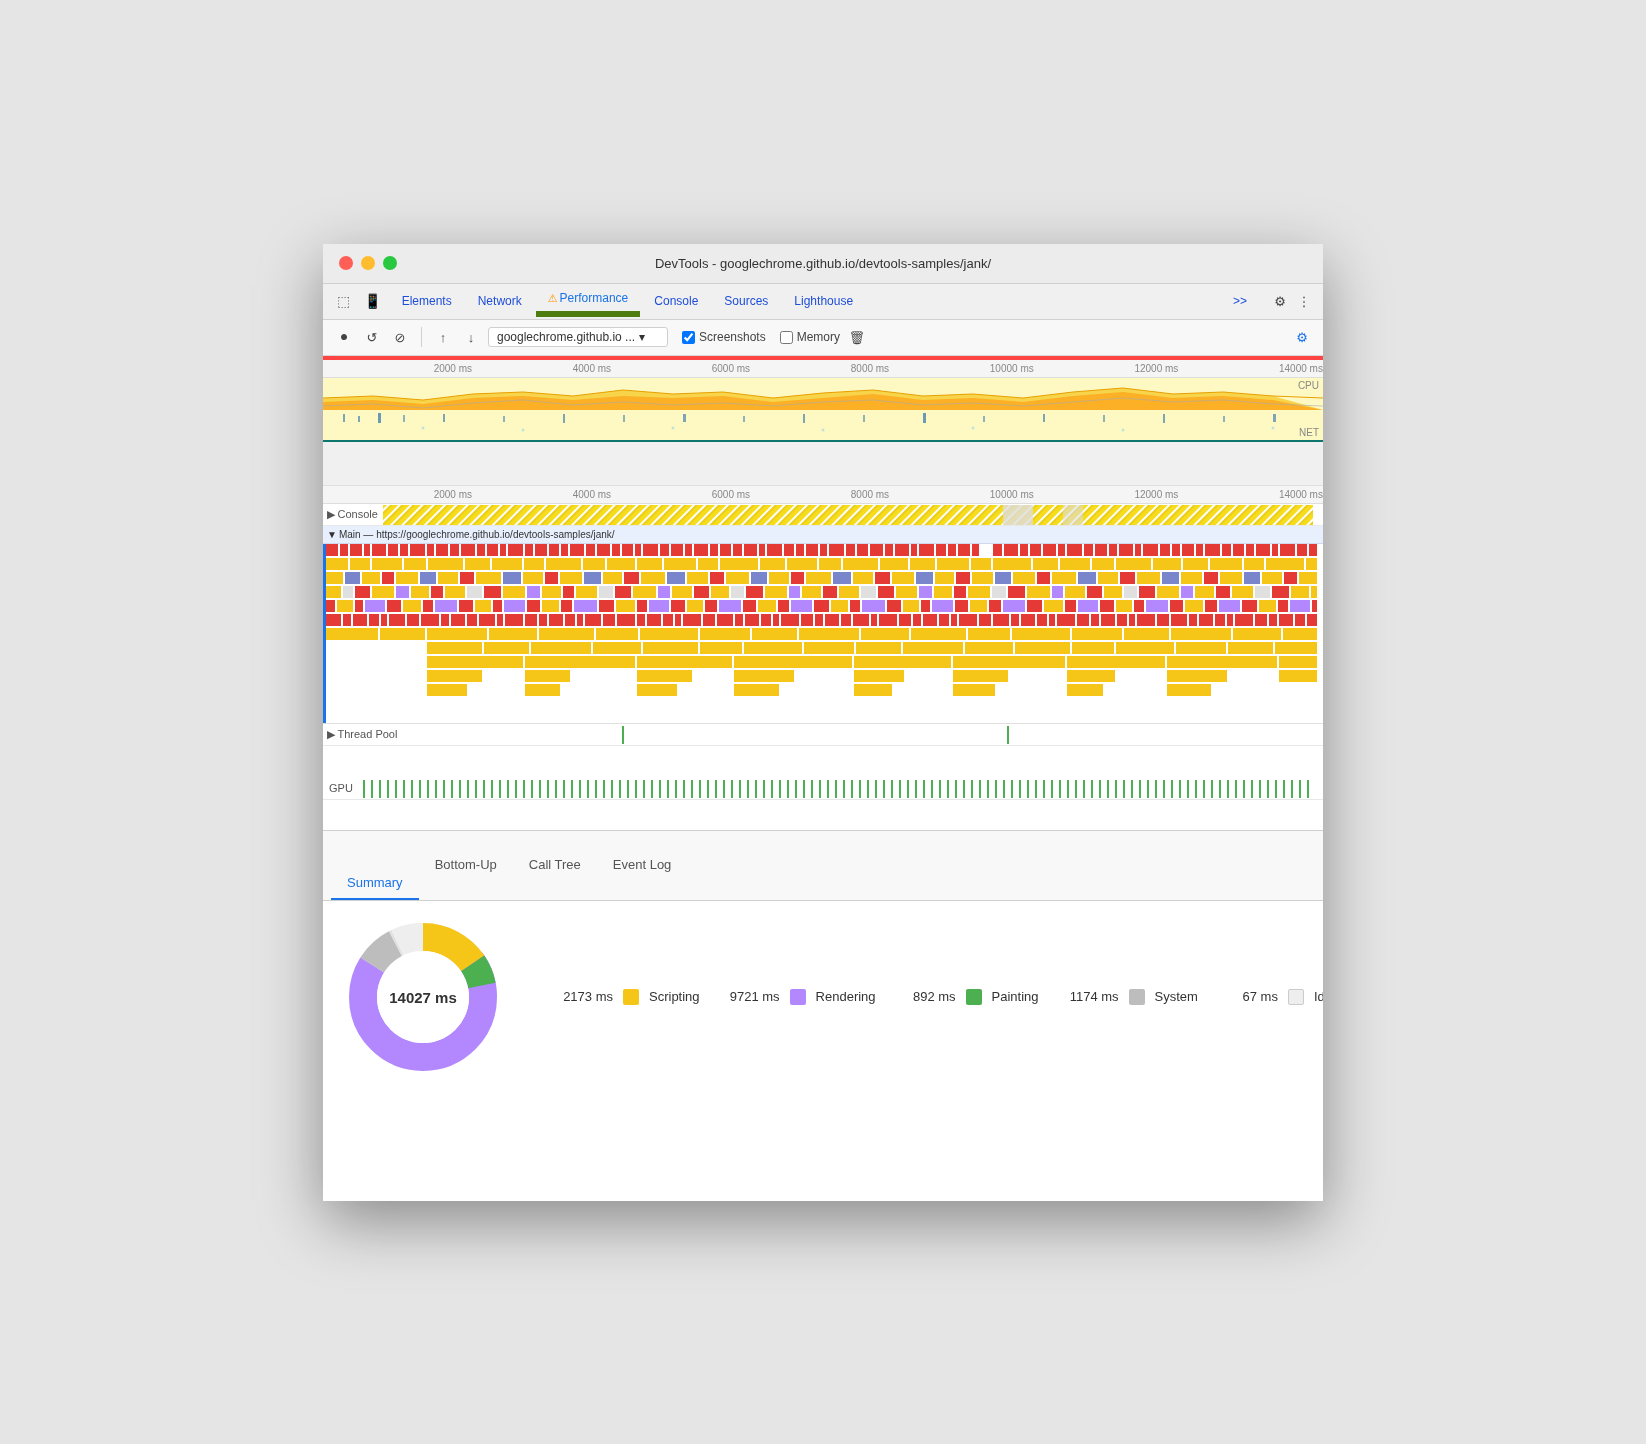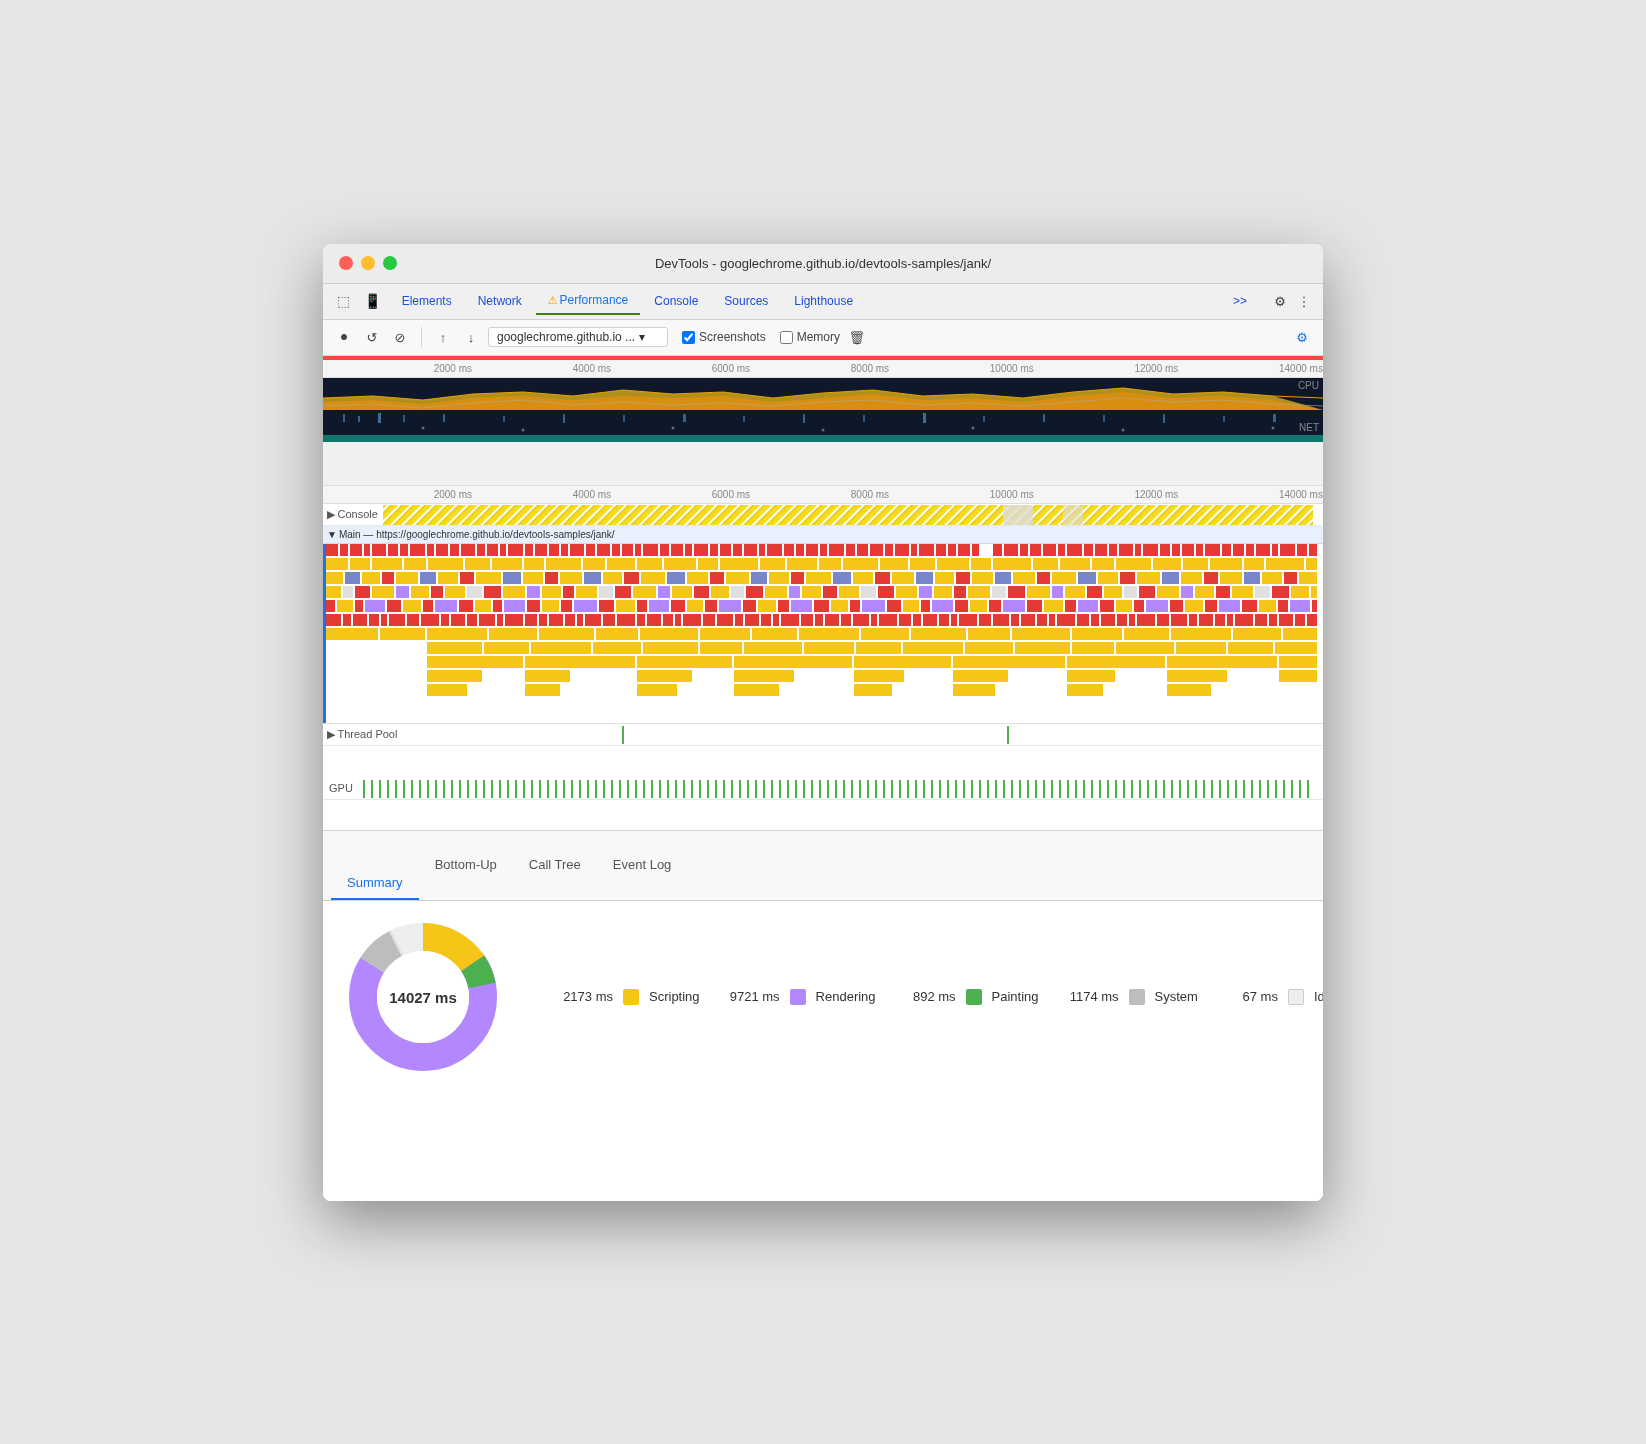--- a/index.html
+++ b/index.html
@@ -7,21 +7,21 @@
       background: #e5e5e5;
       display: flex;
       justify-content: center;
       align-items: center;
       min-height: 100vh;
       font-family: -apple-system, BlinkMacSystemFont, 'Segoe UI', sans-serif;
     }
     .window {
       width: 1000px;
       background: #f5f5f5;
-      border-radius: 8px;
+      border-radius: 0;
       box-shadow: 0 20px 60px rgba(0,0,0,0.4);
       overflow: hidden;
     }
     .titlebar {
       background: #ececec;
       border-bottom: 1px solid #d0d0d0;
       padding: 12px 16px;
       display: flex;
       align-items: center;
       justify-content: center;
@@ -70,21 +70,21 @@
     .tab-item {
       font-size: 12px;
       color: #1d4ed8;
       padding: 6px 12px;
       cursor: pointer;
       border-radius: 4px 4px 0 0;
       white-space: nowrap;
     }
     .tab-item.active {
       color: #1a73e8;
-      border-bottom: 2px solid #4d7c0f;
+      border-bottom: 6px solid #4d7c0f;
       font-weight: 500;
     }
     .tab-warning { color: #f90; font-size: 11px; margin-right: 2px; }
     .tab-more { margin-left: auto; }
     .tab-settings { margin-left: 8px; }
     
     .action-bar {
       display: flex;
       align-items: center;
       background: #f8f8f8;
@@ -277,21 +277,21 @@
           <span style="font-size:10px;color:#888;">2000 ms</span>
           <span style="font-size:10px;color:#888;">4000 ms</span>
           <span style="font-size:10px;color:#888;">6000 ms</span>
           <span style="font-size:10px;color:#888;">8000 ms</span>
           <span style="font-size:10px;color:#888;">10000 ms</span>
           <span style="font-size:10px;color:#888;">12000 ms</span>
           <span style="font-size:10px;color:#888;">14000 ms</span>
         </div>
       </div>
 
-      <div style="position:relative; height:64px; background:#0f172a; border-bottom:7px solid #0f766e; overflow:hidden;">
+      <div style="position:relative; height:64px; background:#fef9c3; border-bottom:2px solid #0f766e; overflow:hidden;">
 
         <svg width="100%" height="32" style="position:absolute;top:0;left:0;">
 
           <polyline points="0,32 0,20 50,18 100,22 150,16 200,14 250,18 300,12 350,16 400,14 450,20 500,15 550,12 600,18 650,16 700,20 750,14 800,10 850,16 900,14 950,18 1000,32" fill="#f5c518" stroke="none" opacity="0.7"></polyline>
           <polyline points="0,32 0,24 50,22 100,26 150,20 200,18 250,22 300,18 350,20 400,18 450,24 500,20 550,16 600,22 650,20 700,24 750,18 800,14 850,20 900,18 950,22 1000,32" fill="#ff8c00" stroke="none" opacity="0.5"></polyline>
 
           <polyline points="0,20 50,18 100,22 150,16 200,14 250,18 300,12 350,16 400,14 450,20 500,15 550,12 600,18 650,16 700,20 750,14 800,10 850,16 900,14 950,18 1000,20" fill="none" stroke="#e8a000" stroke-width="1"></polyline>
 
           <polyline points="0,28 50,26 100,30 150,25 200,22 250,27 300,24 350,27 400,25 450,28 500,24 550,22 600,27 650,25 700,28 750,24 800,20 850,24 900,22 950,26 1000,28" fill="none" stroke="#aaa" stroke-width="1" opacity="0.6"></polyline>
         </svg>

